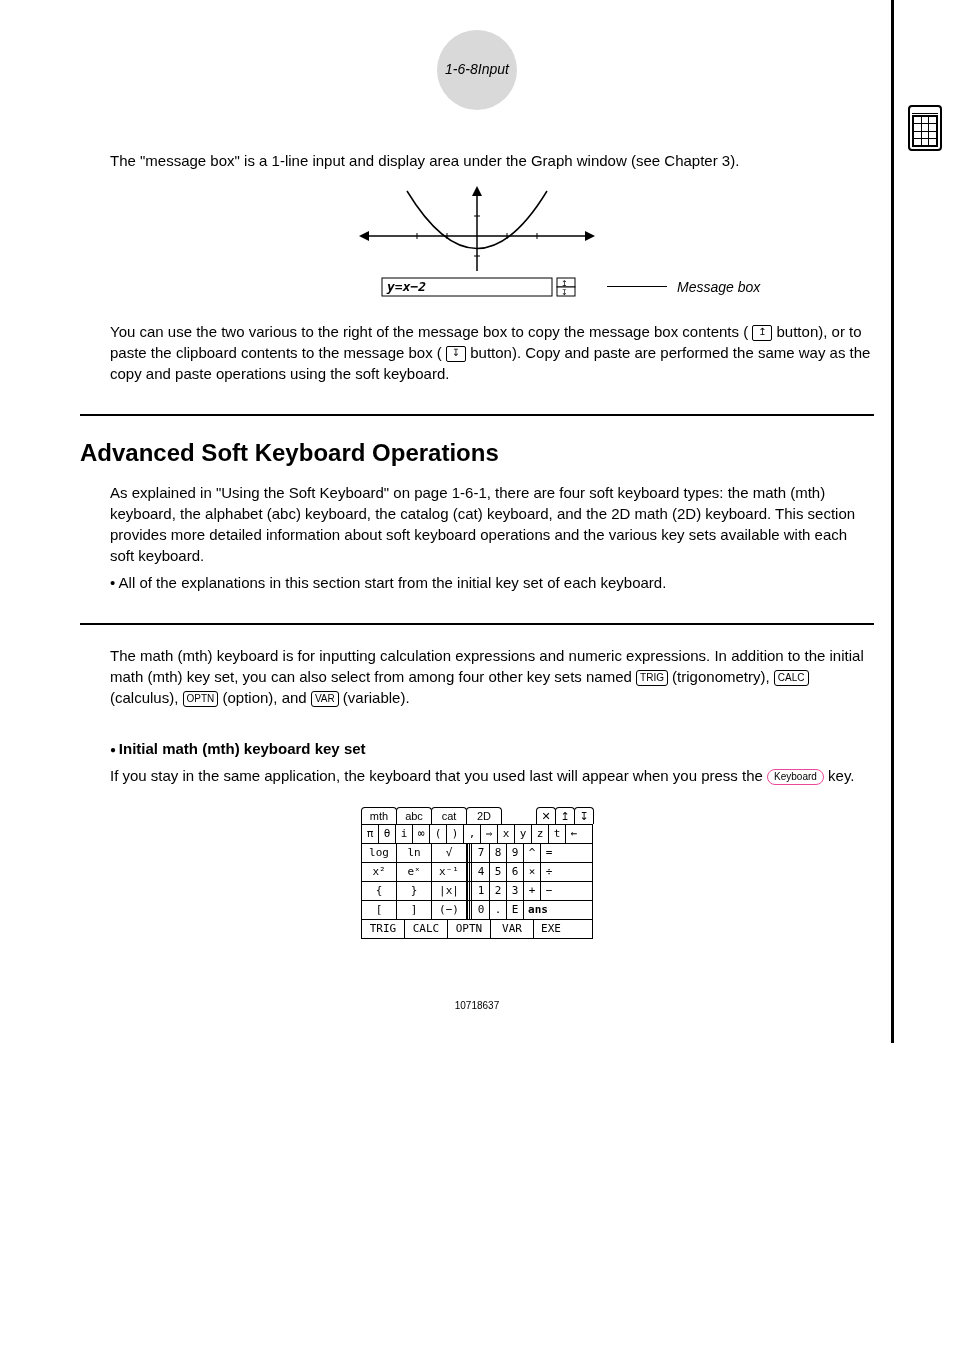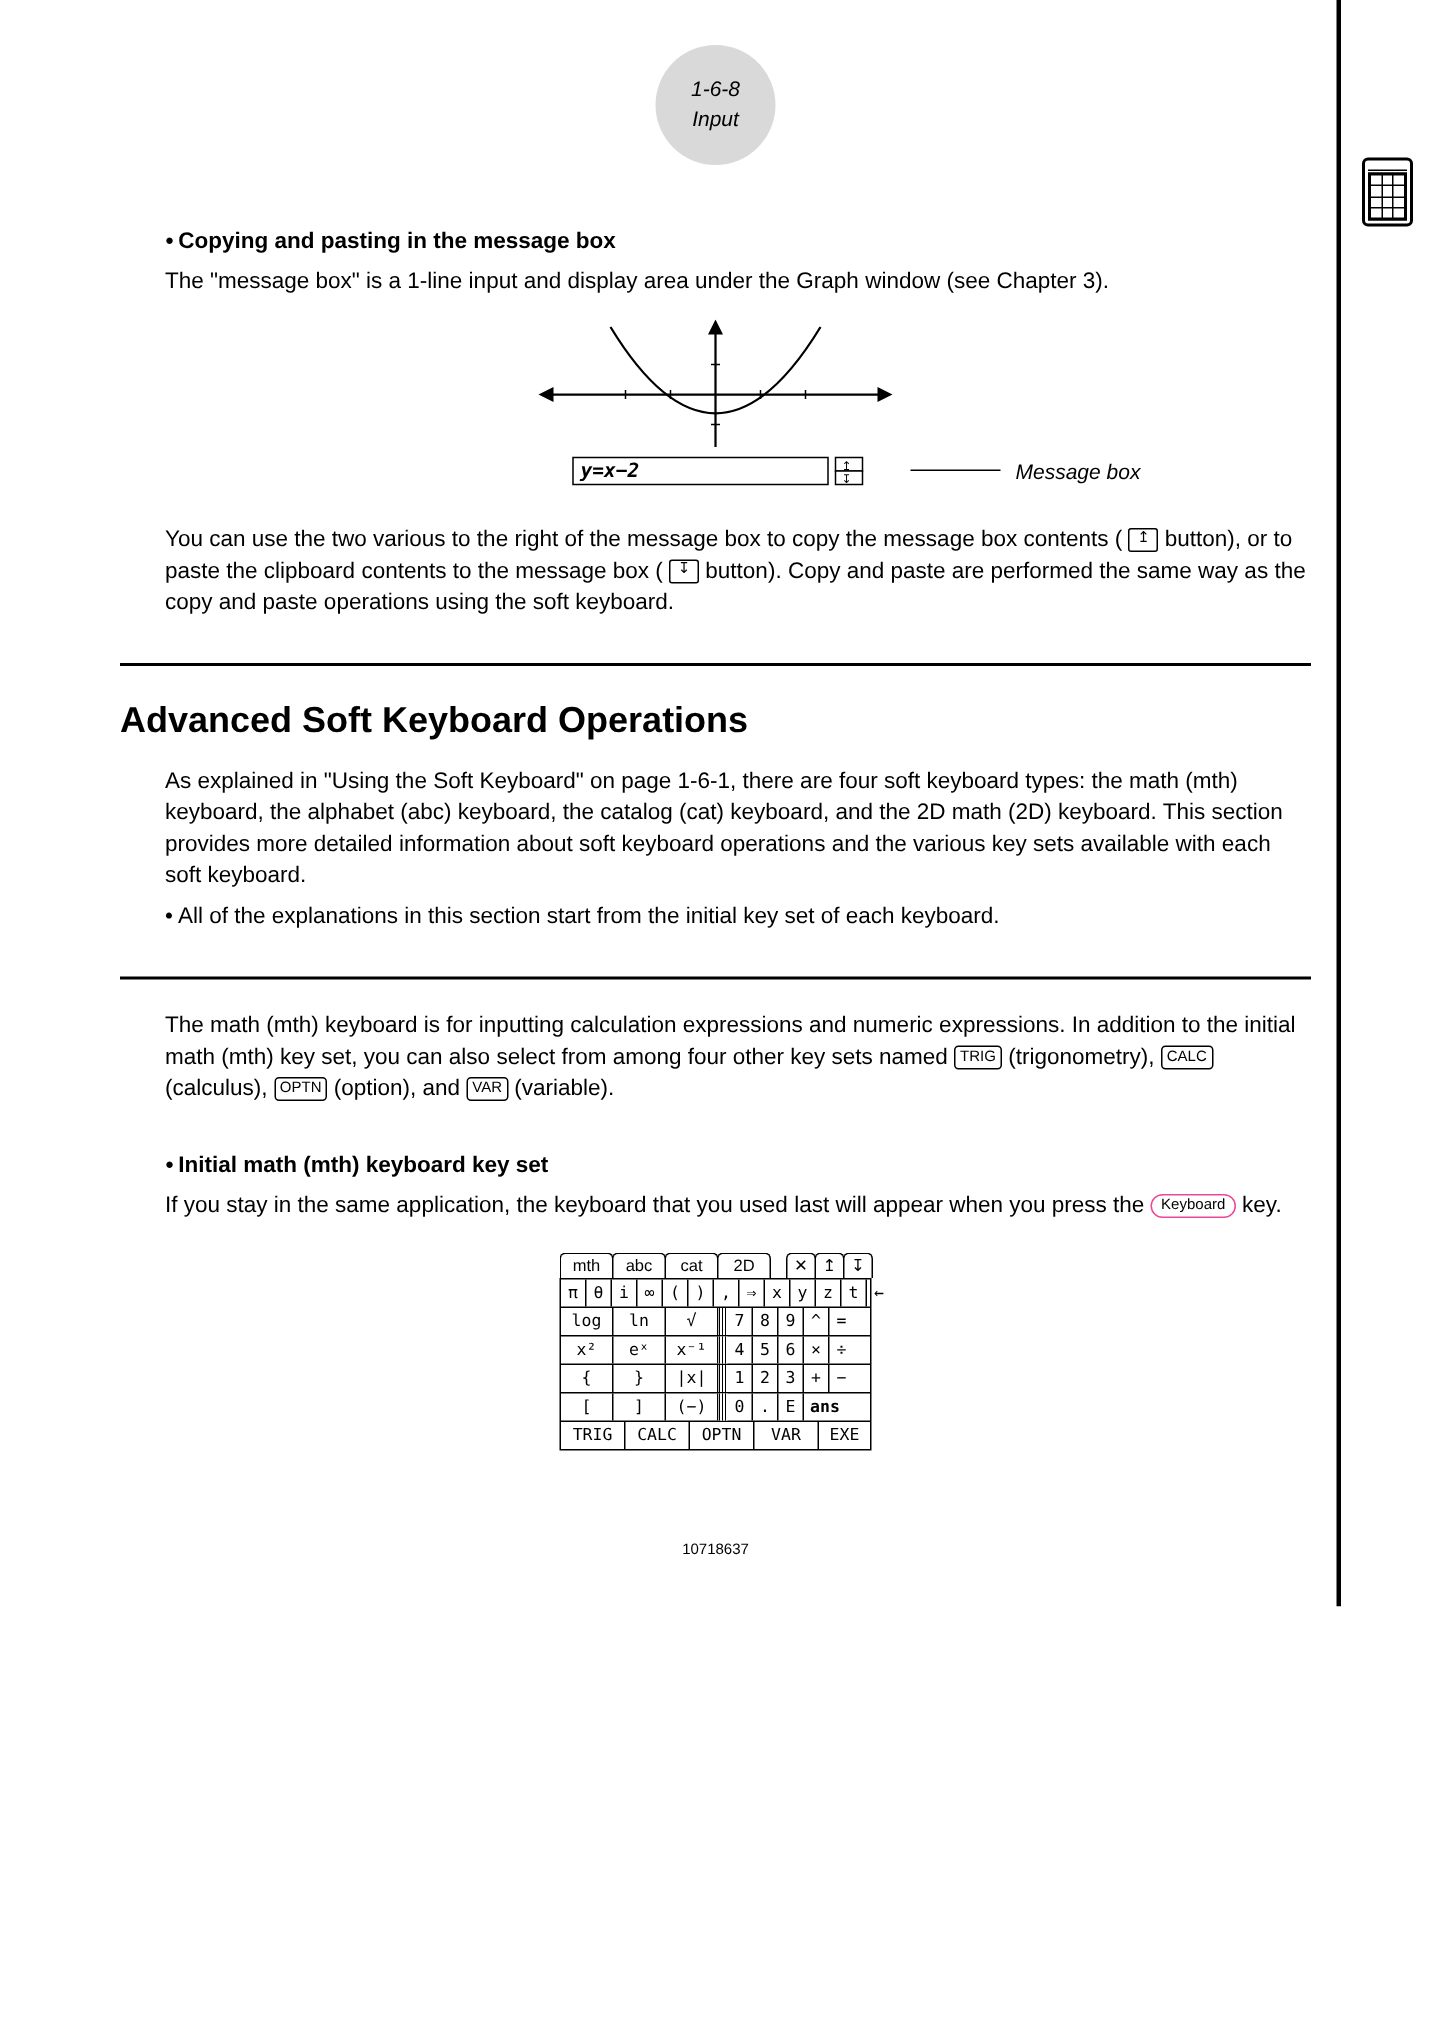--- a/index.html
+++ b/index.html
@@ -25,21 +25,21 @@
     width: 3px;
     background: #000;
   }
   .header-circle {
     width: 80px;
     height: 80px;
     background: #d9d9d9;
     border-radius: 50%;
     margin: 10px auto 40px auto;
     display: flex;
-    flex-direction: column;
+    flex-direction: row;
     align-items: center;
     justify-content: center;
     font-style: italic;
     font-size: 14px;
   }
   .side-icon {
     position: absolute;
     right: 12px;
     top: 105px;
     width: 34px;
@@ -136,21 +136,21 @@
     margin:0 0 12px 0;
   }
   .sq-head {
     font-weight:bold;
     font-size:16px;
     margin:0 0 10px 0;
   }
   .sq-head::before { content:"■ "; }
   .keyboard-fig {
     margin:21px auto 0 auto;
-    width:208px;
+    width:232px;
   }
   .kbd-tabs { display:flex; }
   .kbd-tab {
     border:1px solid #000;
     border-bottom:none;
     border-top-left-radius:4px;
     border-top-right-radius:4px;
     font-size:11px;
     padding:1px 4px;
     margin-right:-1px;
@@ -214,21 +214,20 @@
 </div>
 
 <div class="page">
 
   <div class="header-circle">
     <span>1-6-8</span>
     <span>Input</span>
   </div>
 
   <div class="indent">
-    <p class="bullet-head">Copying and pasting in the message box</p>
     <p>The "message box" is a 1-line input and display area under the Graph window (see Chapter 3).</p>
   </div>
 
   <div class="figure-wrap">
     <div class="graph-box">
       <svg class="graph-svg" width="260" height="120">
         <rect x="0" y="0" width="260" height="120" fill="none"></rect>
 
         <line x1="20" y1="50" x2="240" y2="50" stroke="#000" stroke-width="1.5"></line>
         <polygon points="12,50 22,45 22,55" fill="#000"></polygon>

